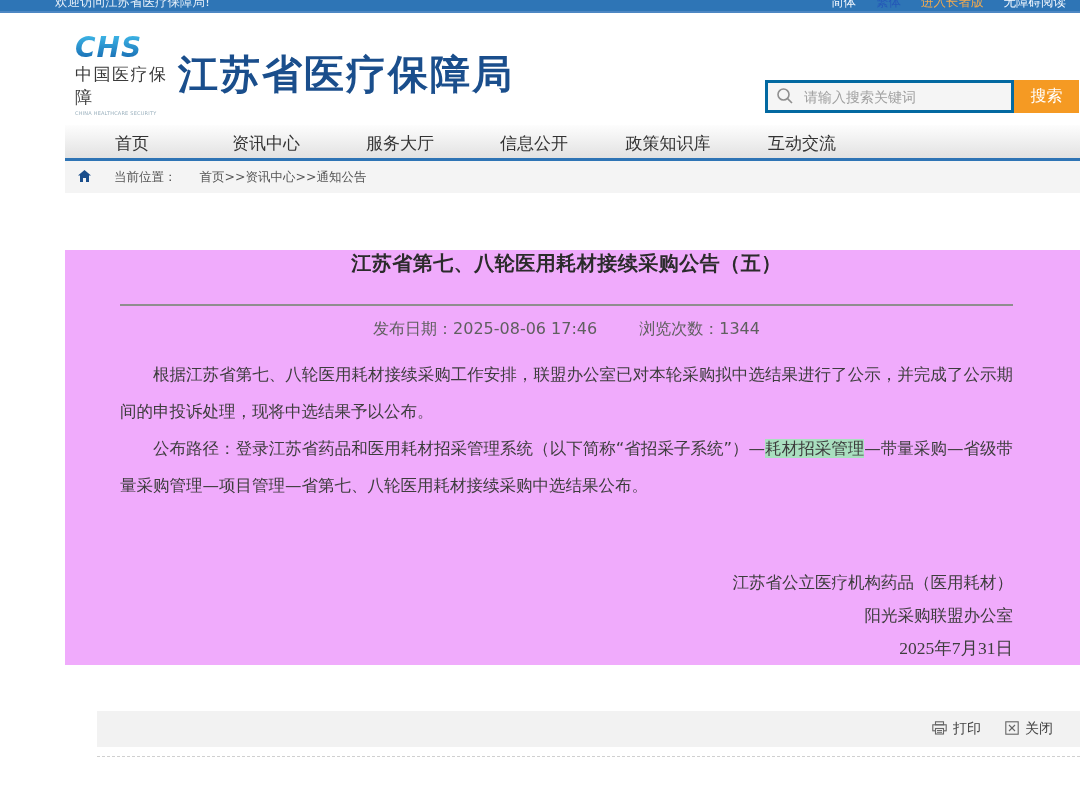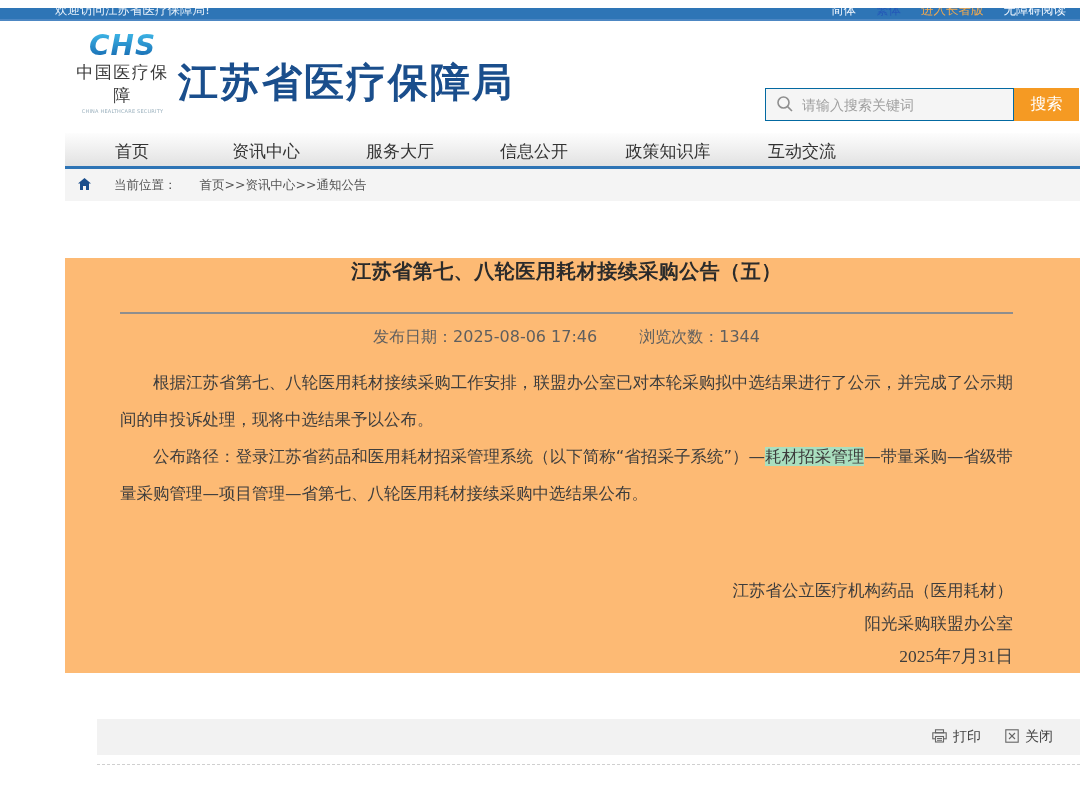--- a/index.html
+++ b/index.html
@@ -1,61 +1,61 @@
 <!DOCTYPE html>
 <html><head>
 <meta charset="utf-8">
 <style>
   * { margin:0; padding:0; box-sizing:border-box; }
   html,body { width:1080px; height:803px; background:#fff; overflow:hidden;
     font-family:"DejaVu Sans","Liberation Sans",sans-serif; }
   a { text-decoration:none; cursor:pointer; }
 
   
-  .topbar { height:13px; background:#2e75b6; border-bottom:2px solid #4d87c3; overflow:hidden;margin-top:8px; }
+  .topbar { height:13px; background:#2e75b6; border-bottom:2px solid #4d87c3; overflow:hidden; }
   .topbar-inner { display:flex; justify-content:space-between; align-items:flex-start;
     margin-top:-6px; padding:0 14px 0 55px; font-size:12.5px; }
   .welcome { color:#e8f1fa; }
   .topbar-links { display:flex; gap:20px; }
   .t-link.white { color:#f4f9ff; }
   .t-link.blue { color:#2457b8; }
   .t-link.orange { color:#f0a94f; }
 
   
   .header { position:relative; height:112px; background:#fff; }
-  .logo { position:absolute; left:75px; top:12px; width:95px; text-align:center; cursor:pointer; }
+  .logo { position:absolute; left:75px; top:22px; width:95px; text-align:left; cursor:pointer; }
   .logo-chs { font-size:28px; line-height:26px; font-weight:900; font-style:italic;
     letter-spacing:1px; background:linear-gradient(180deg,#3db5e6,#1568b0);
     -webkit-background-clip:text; background-clip:text; color:transparent; }
   .logo-cn { font-size:17px; color:#3a3a3a; letter-spacing:1.5px; margin-top:2px; }
   .logo-en { font-size:5px; color:#9ab0bd; letter-spacing:0.2px; margin-top:1px; white-space:nowrap; }
   .site-title { position:absolute; left:178px; top:34px; font-size:40px; font-weight:bold;
     color:#1a4e8c; letter-spacing:2px; }
   .search { position:absolute; left:765px; top:67px; display:flex; }
   .search-box { position:relative; }
   .search-icon { position:absolute; left:11px; top:7px; }
-  .search-input { width:249px; height:33px; background:#f5f5f5; border:1px solid #0369a1;
+  .search-input { width:249px; height:33px; background:#f5f5f5; border:3px solid #0369a1;
     padding:0 8px 0 36px; font-size:14px; color:#555; outline:none;
     font-family:"DejaVu Sans","Liberation Sans",sans-serif; }
   .search-input::placeholder { color:#a0a0a0; }
   .search-btn { width:65px; height:33px; background:#f59a23; color:#fff; border:none;
     font-size:16px; cursor:pointer; font-family:"DejaVu Sans","Liberation Sans",sans-serif; }
 
   
   .nav { margin-left:65px; height:36px; background:linear-gradient(#fdfdfd,#e2e2e2);
     border-bottom:3px solid #2e74b5; display:flex; }
   .nav-item { width:134px; line-height:36px; text-align:center; font-size:17px; color:#333;
     cursor:pointer; }
 
   
   .breadcrumb { margin-left:65px; height:32px; background:#f4f4f4; display:flex;
     align-items:center; gap:23px; padding-left:13px; font-size:12.5px; color:#555; }
 
   
-  .article { margin-left:65px; padding:0 67px 0 55px; background:#fdba74; }
+  .article { margin-left:65px; padding:0 67px 0 55px; background:#f0abfc; }
   .article-title { margin-top:57px; text-align:center; font-size:20px; font-weight:700;
     color:#2b2b2b; letter-spacing:0.5px; }
   .title-divider { margin-top:27px; border-top:2px solid #8e8e8e; }
   .meta { margin-top:13px; text-align:center; font-size:16px; color:#5f5f5f; }
   .meta .gap { display:inline-block; width:42px; }
   .body-text { margin-top:16px; font-size:16.5px; color:#3d3d3d; line-height:37px;
     text-align:justify; }
   .body-text p.indent { text-indent:2em; }
   .hl { background:#a9dfbf; }
   .sign-block { margin-top:62px; text-align:right; font-size:16.5px; color:#3d3d3d;

